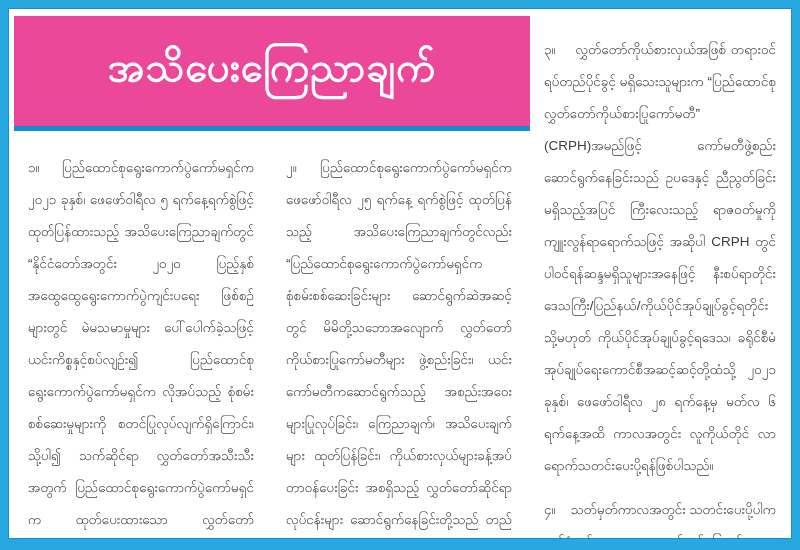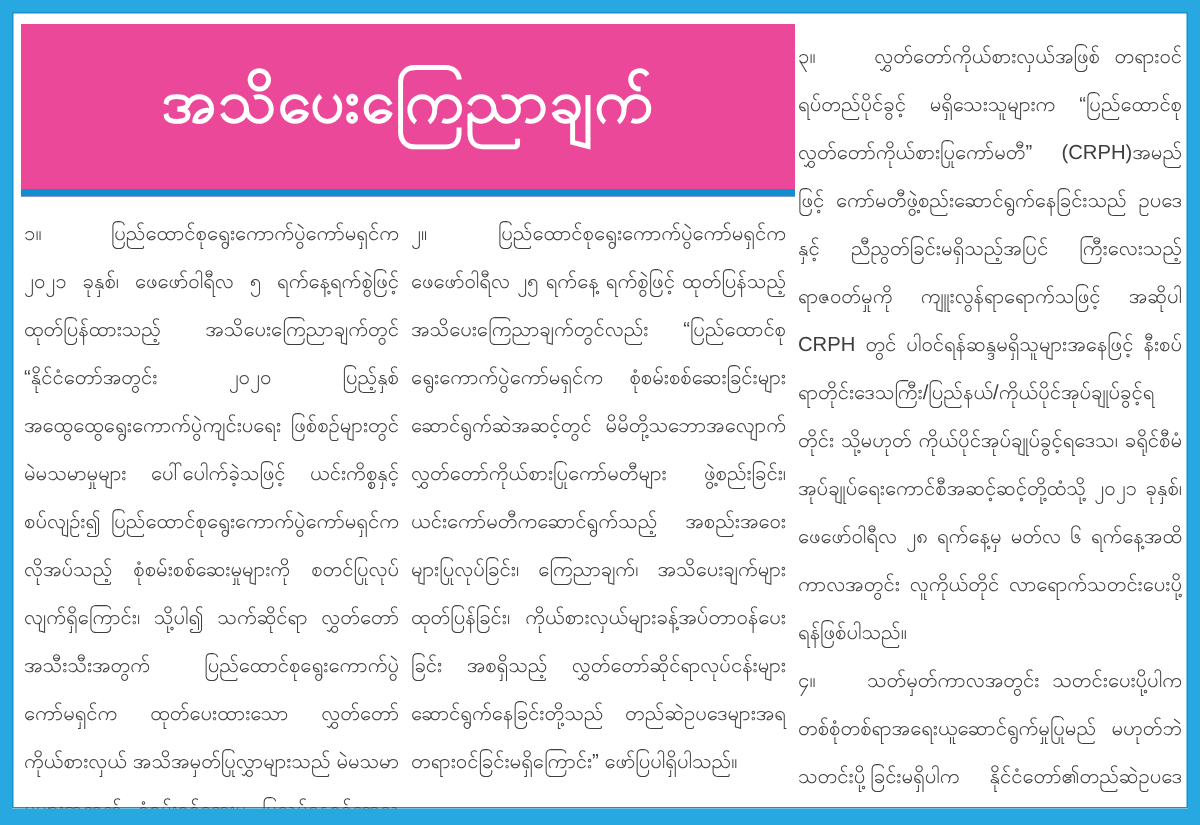--- a/index.html
+++ b/index.html
@@ -44,21 +44,21 @@
     letter-spacing: 1px;
     text-align: center;
   }
   .col {
     position: absolute;
     font-size: 13.5px;
     line-height: 32px;
     text-align: justify;
     color: #3e3e3e;
   }
-  .col p { margin: 0; }
+  .col p { margin: 12px; }
   .col-left   { left: 8px;   top: 132px; width: 250px; }
   .col-middle { left: 266px; top: 132px; width: 250px; }
   .col-right  { left: 524px; top: 14px;  width: 256px; }
 </style>
 </head>
 <body>
 
 <div class="page">
   <div class="page-inner-edge"></div>
 

